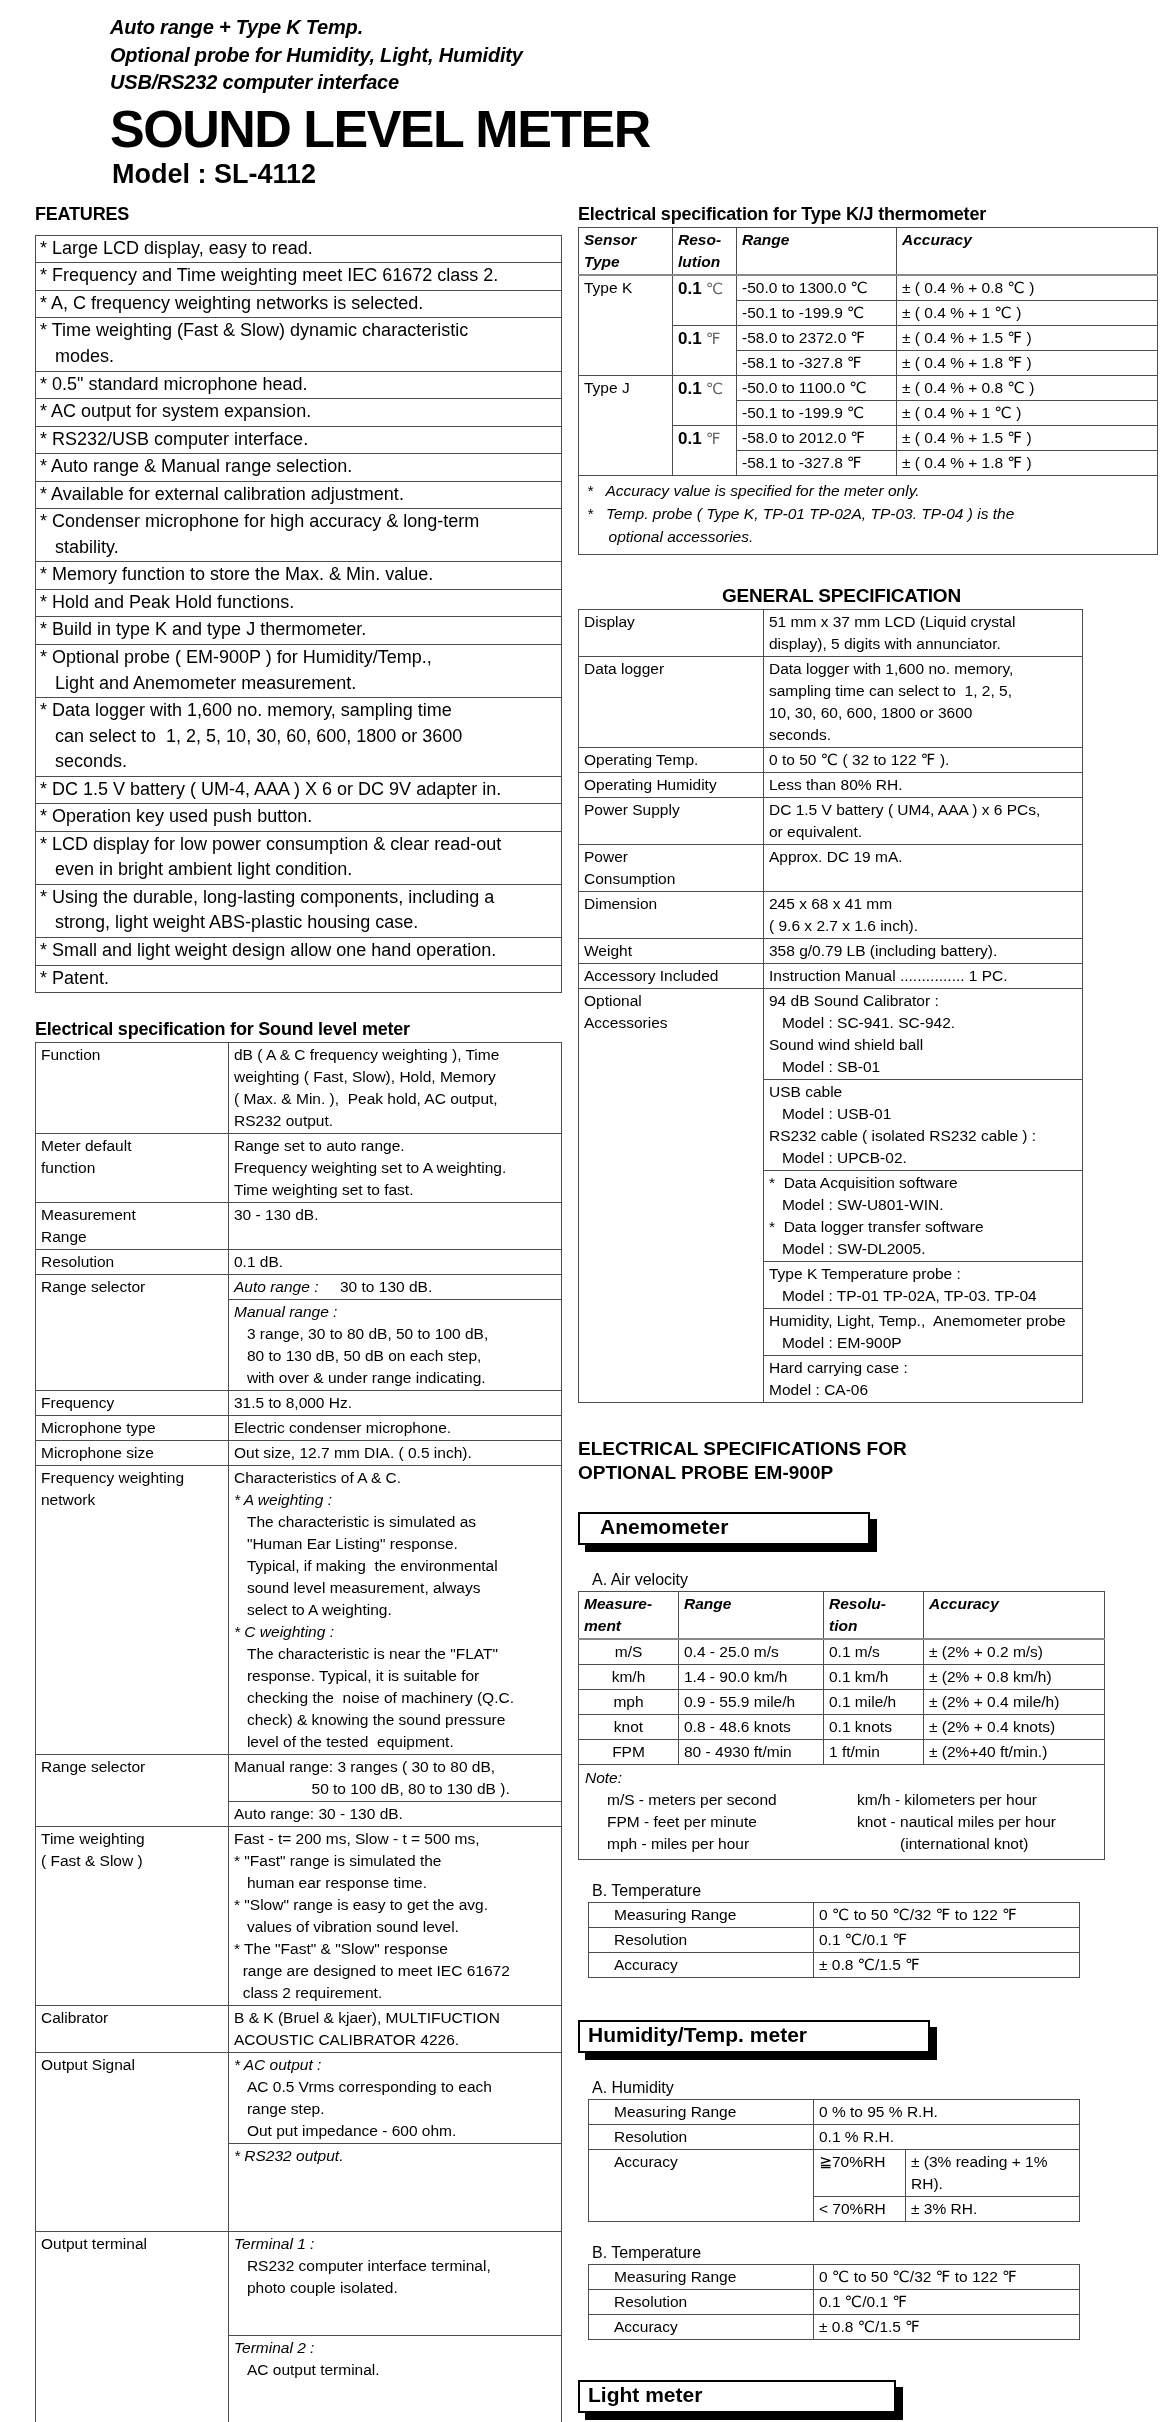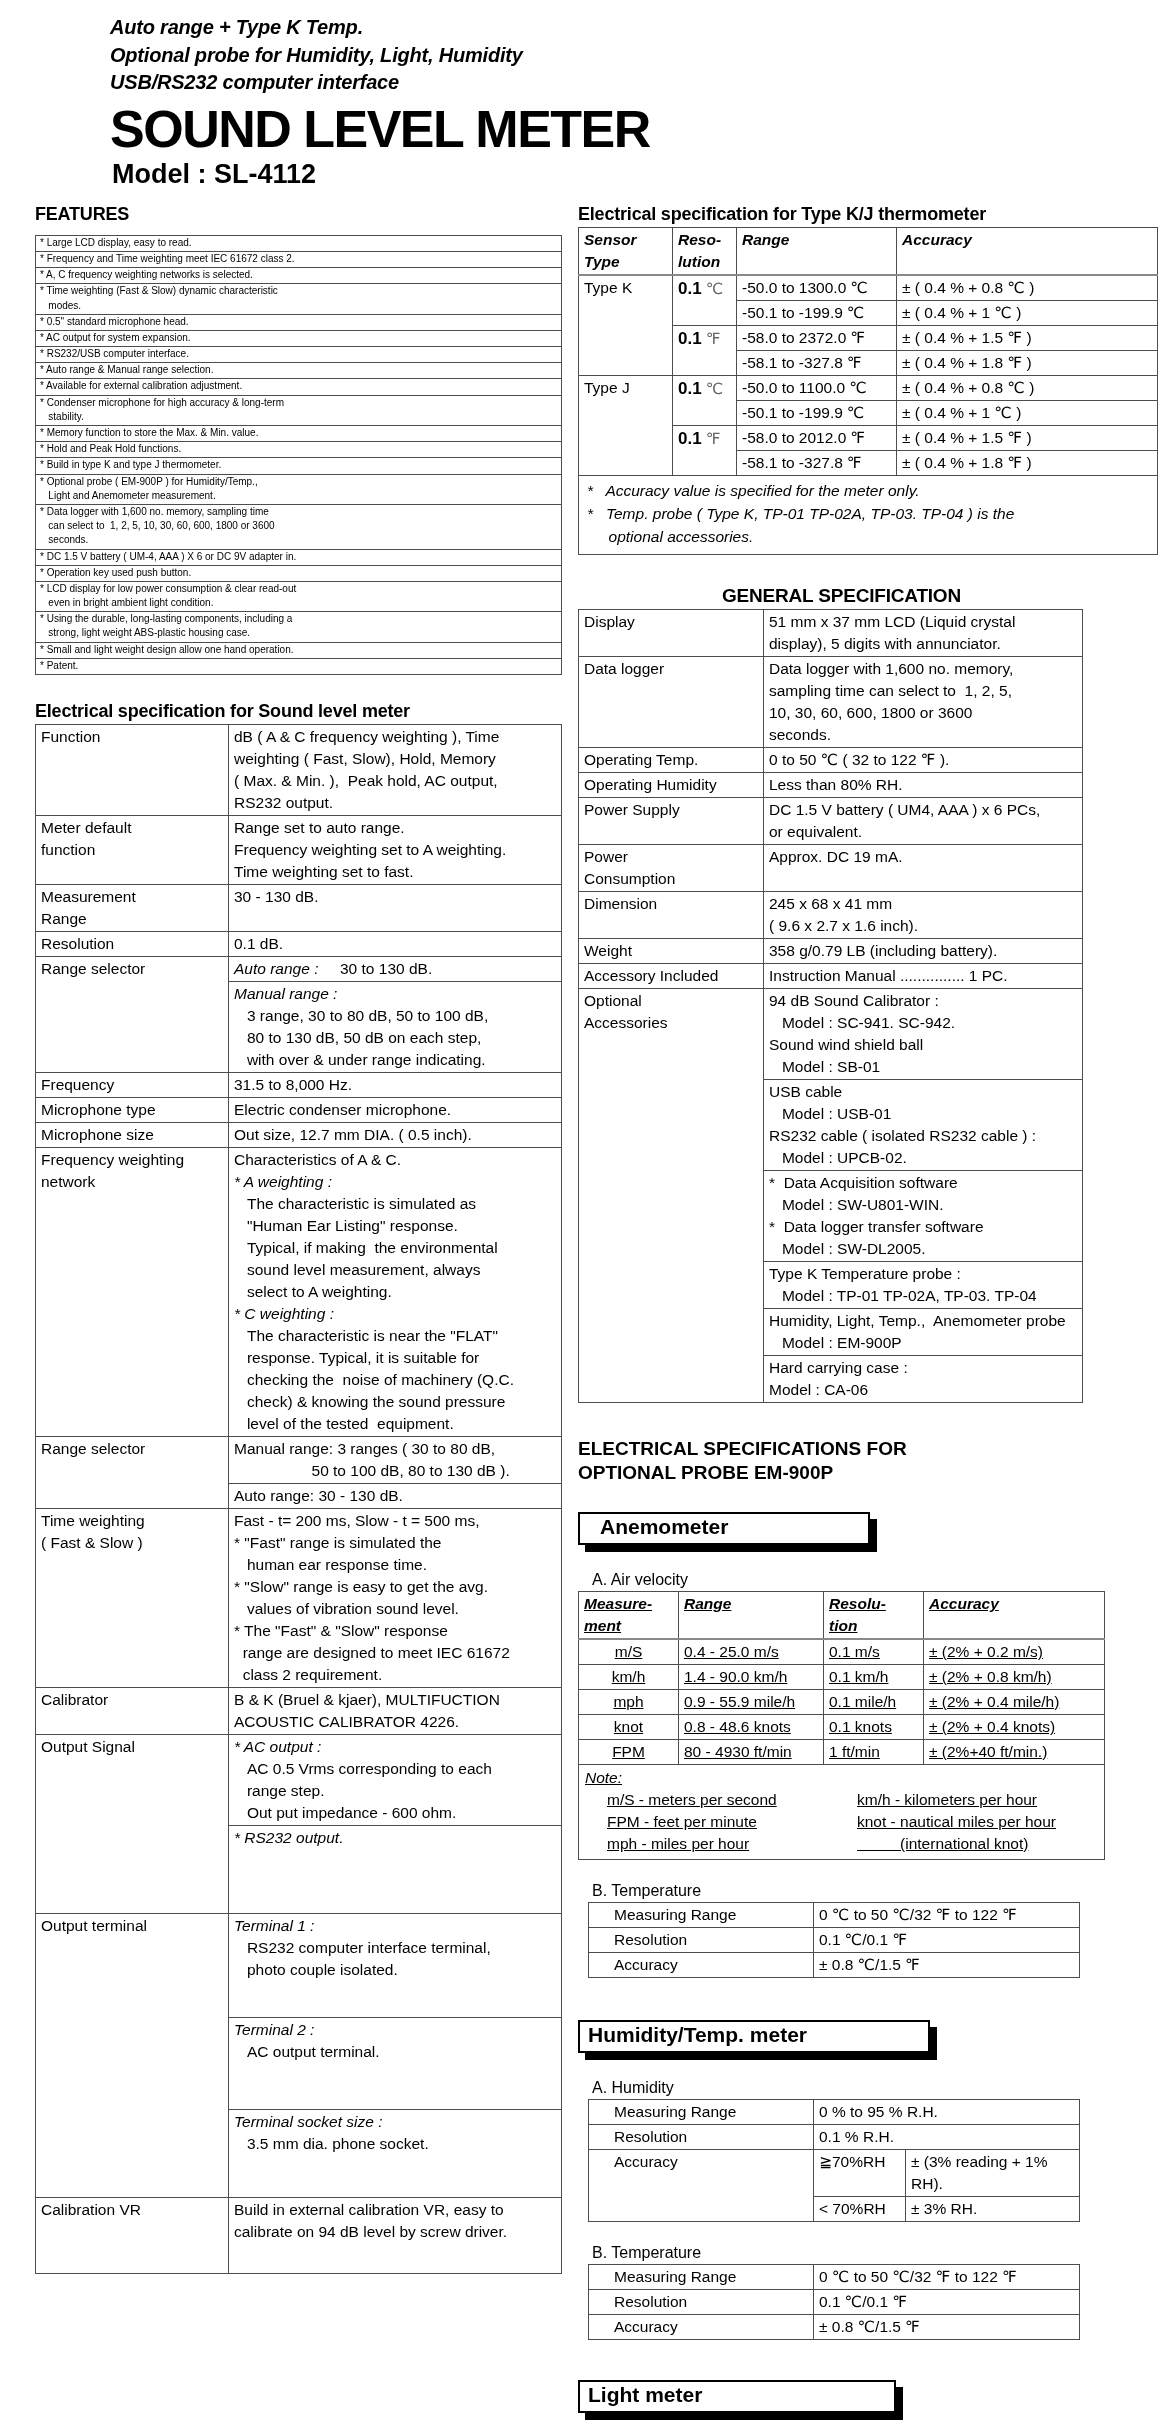--- a/index.html
+++ b/index.html
@@ -12,21 +12,21 @@
   .model { font-size:27px; font-weight:bold; margin:4px 8px 0 2px; }
   
   .columns { display:flex; margin:14px 0 0 35px; gap:16px; align-items:flex-start; }
   .col-left  { width:527px; flex:none; }
   .col-right { width:527px; flex:none; }
   .sec-h { font-size:18px; font-weight:bold; margin:0 0 2px 0; letter-spacing:-0.2px; }
   .gen-h { font-size:19px; margin-top:30px;text-align:center; }
   .ml { white-space:pre-wrap; }
   .it { font-style:italic; }
   
-  .features { border:1px solid #4d4d4d; font-size:10px; line-height:1.42;margin-top:10px; }
+  .features { border:1px solid #4d4d4d; font-size:18px; line-height:1.42;margin-top:10px; }
   .feature { padding:0 4px 1px 4px; }
   .feature + .feature { border-top:1px solid #4d4d4d; }
   
   table { border-collapse:collapse; table-layout:fixed; }
   td { border:1px solid #4d4d4d; padding:1px 5px; vertical-align:top;
        font-size:15.5px; line-height:1.42; overflow:hidden; }
   .thead td { font-weight:bold; font-style:italic; border-bottom:2px solid #888; }
   .thermo-t { width:580px; }
   .gen-t { width:505px; }
   .sound-t { width:527px; margin-top:2px; }
@@ -44,21 +44,21 @@
   .pb-vr { padding-bottom:30px; }
   
   .em-h { font-size:19px; font-weight:bold; line-height:1.3; margin:34px 0 0 0; }
   .boxed { display:inline-block; box-sizing:border-box; border:2px solid #000;
            box-shadow:7px 7px 0 #000; background:#fff; font-weight:bold; font-size:21px;
            padding:1px 8px 4px 8px; margin:26px 0 4px 0; }
   .box-anemometer { width:292px;padding-left:20px; }
   .box-humidity   { width:352px; }
   .box-light      { width:318px; }
   .subhead { font-size:16px; margin:22px 0 2px 14px; }
-  .air-t { width:527px;text-decoration:underline; }
+  .air-t { width:527px; }
   .air-t td.c { text-align:center; }
   .note-cell { padding:2px 6px 4px 6px; }
   .note-cols { display:flex; }
   .note-cols .nl { width:250px; padding-left:22px; }
   .note-cols .nr { padding-left:0; }
   .mini-t { width:492px; margin-left:10px; }
   .mini-lbl { padding-left:25px; }
 </style>
 </head>
 <body>

